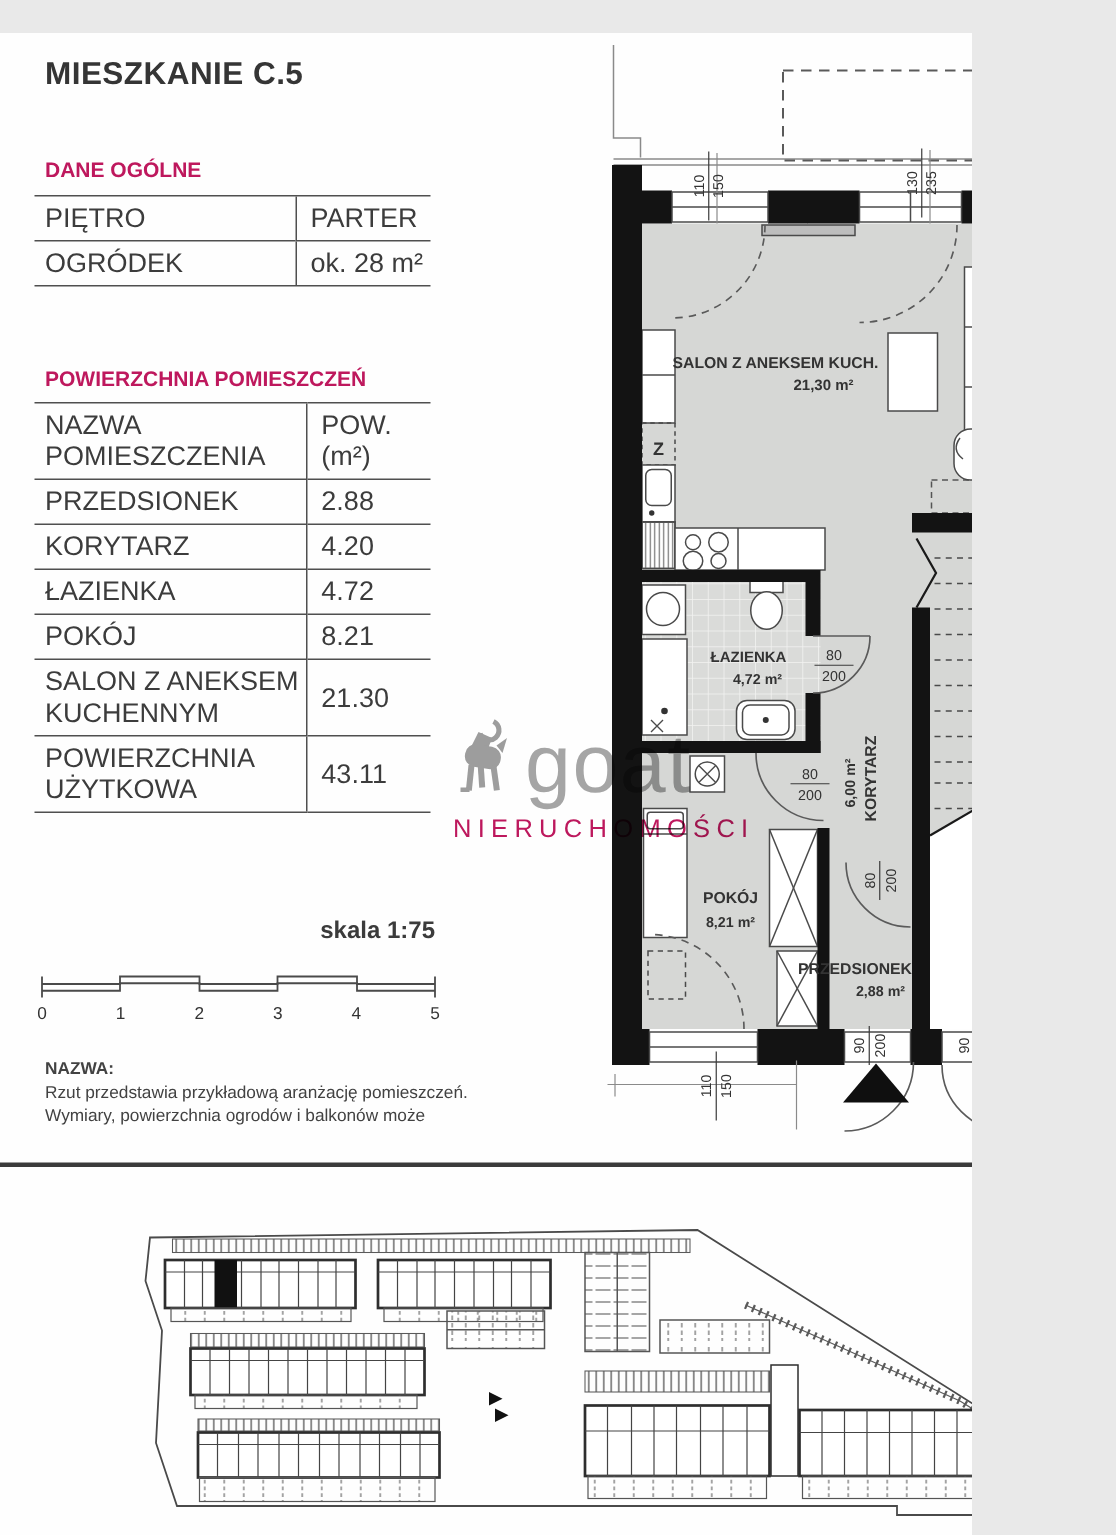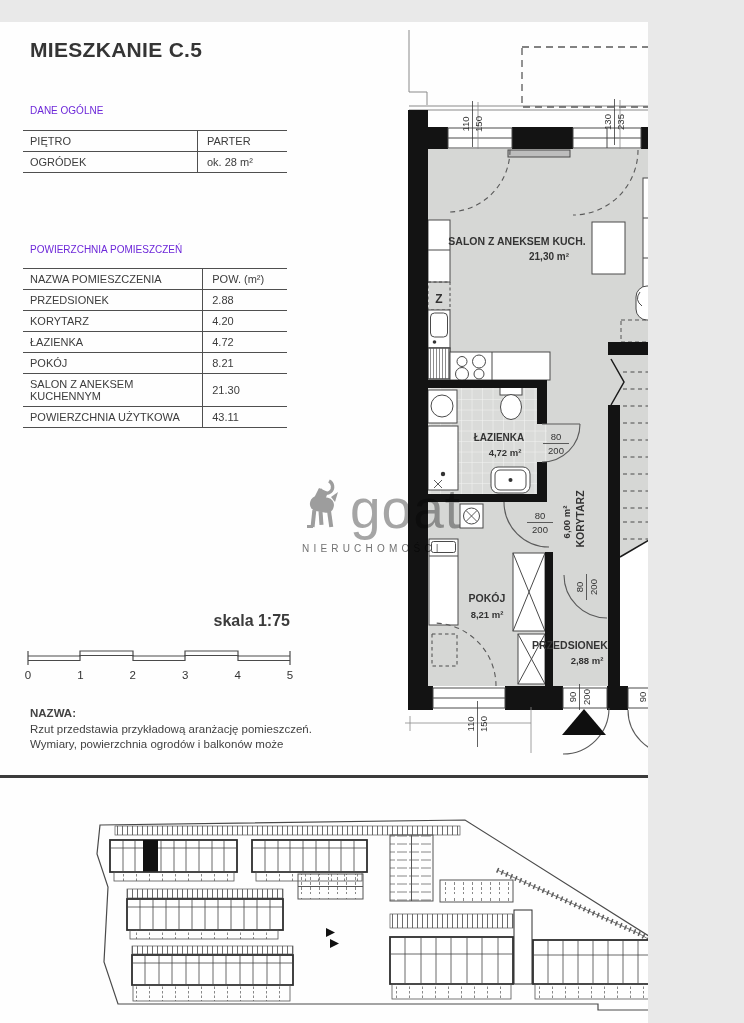--- a/index.html
+++ b/index.html
@@ -1,27 +1,27 @@
 <!DOCTYPE html>
 <html><head>
 <meta charset="utf-8">
 <style>
   html,body{margin:0;padding:0;background:#e9e9e9;}
   .page{position:relative;width:648px;height:1023px;background:#fefefe;overflow:hidden;
         font-family:"Liberation Sans",sans-serif;color:#3d3d3d;margin-top:22px;}
   .abs{position:absolute;}
   .title{left:30px;top:16px;font-size:21px;font-weight:700;letter-spacing:.3px;color:#353535;}
-  .sec-head{font-size:10px;font-weight:400;color:#6d28d9;}
-  table.data{border-collapse:collapse;width:264px;font-size:11px;color:#3c3c3c;}
+  .sec-head{font-size:14px;font-weight:700;color:#be185d;}
+  table.data{border-collapse:collapse;width:264px;font-size:18px;color:#3c3c3c;}
   table.data td{border-top:1.5px solid #4f4f4f;padding:4px 4px 4px 7px;font-weight:500;}
   table.data tr:last-child td{border-bottom:1.5px solid #4f4f4f;}
   table.data td.val{border-left:1.5px solid #4f4f4f;width:76px;padding-left:9px;}
   .logo{mix-blend-mode:multiply;}
   .brand{font-size:55px;color:#a6a6a6;letter-spacing:1px;font-weight:400;}
-  .brand-sub{font-size:10px;color:#737373;letter-spacing:4.2px;font-weight:400;}
+  .brand-sub{font-size:17px;color:#be185d;letter-spacing:4.2px;font-weight:400;}
   .skala{font-size:16px;font-weight:600;color:#3b3b3b;width:140px;text-align:right;}
   .notes{font-size:11.5px;line-height:15.5px;color:#424242;font-weight:500;}
   .notes .nh{font-weight:600;}
   .sep{left:0;top:753px;width:744px;height:2.5px;background:#3b3b3b;}
   .pgnum{left:733px;top:998px;font-size:15px;color:#b5b5b5;}
   svg text{font-family:"Liberation Sans",sans-serif;fill:#333;}
   .rl{font-weight:700;fill:#333;}
 </style>
 </head>
 <body>

